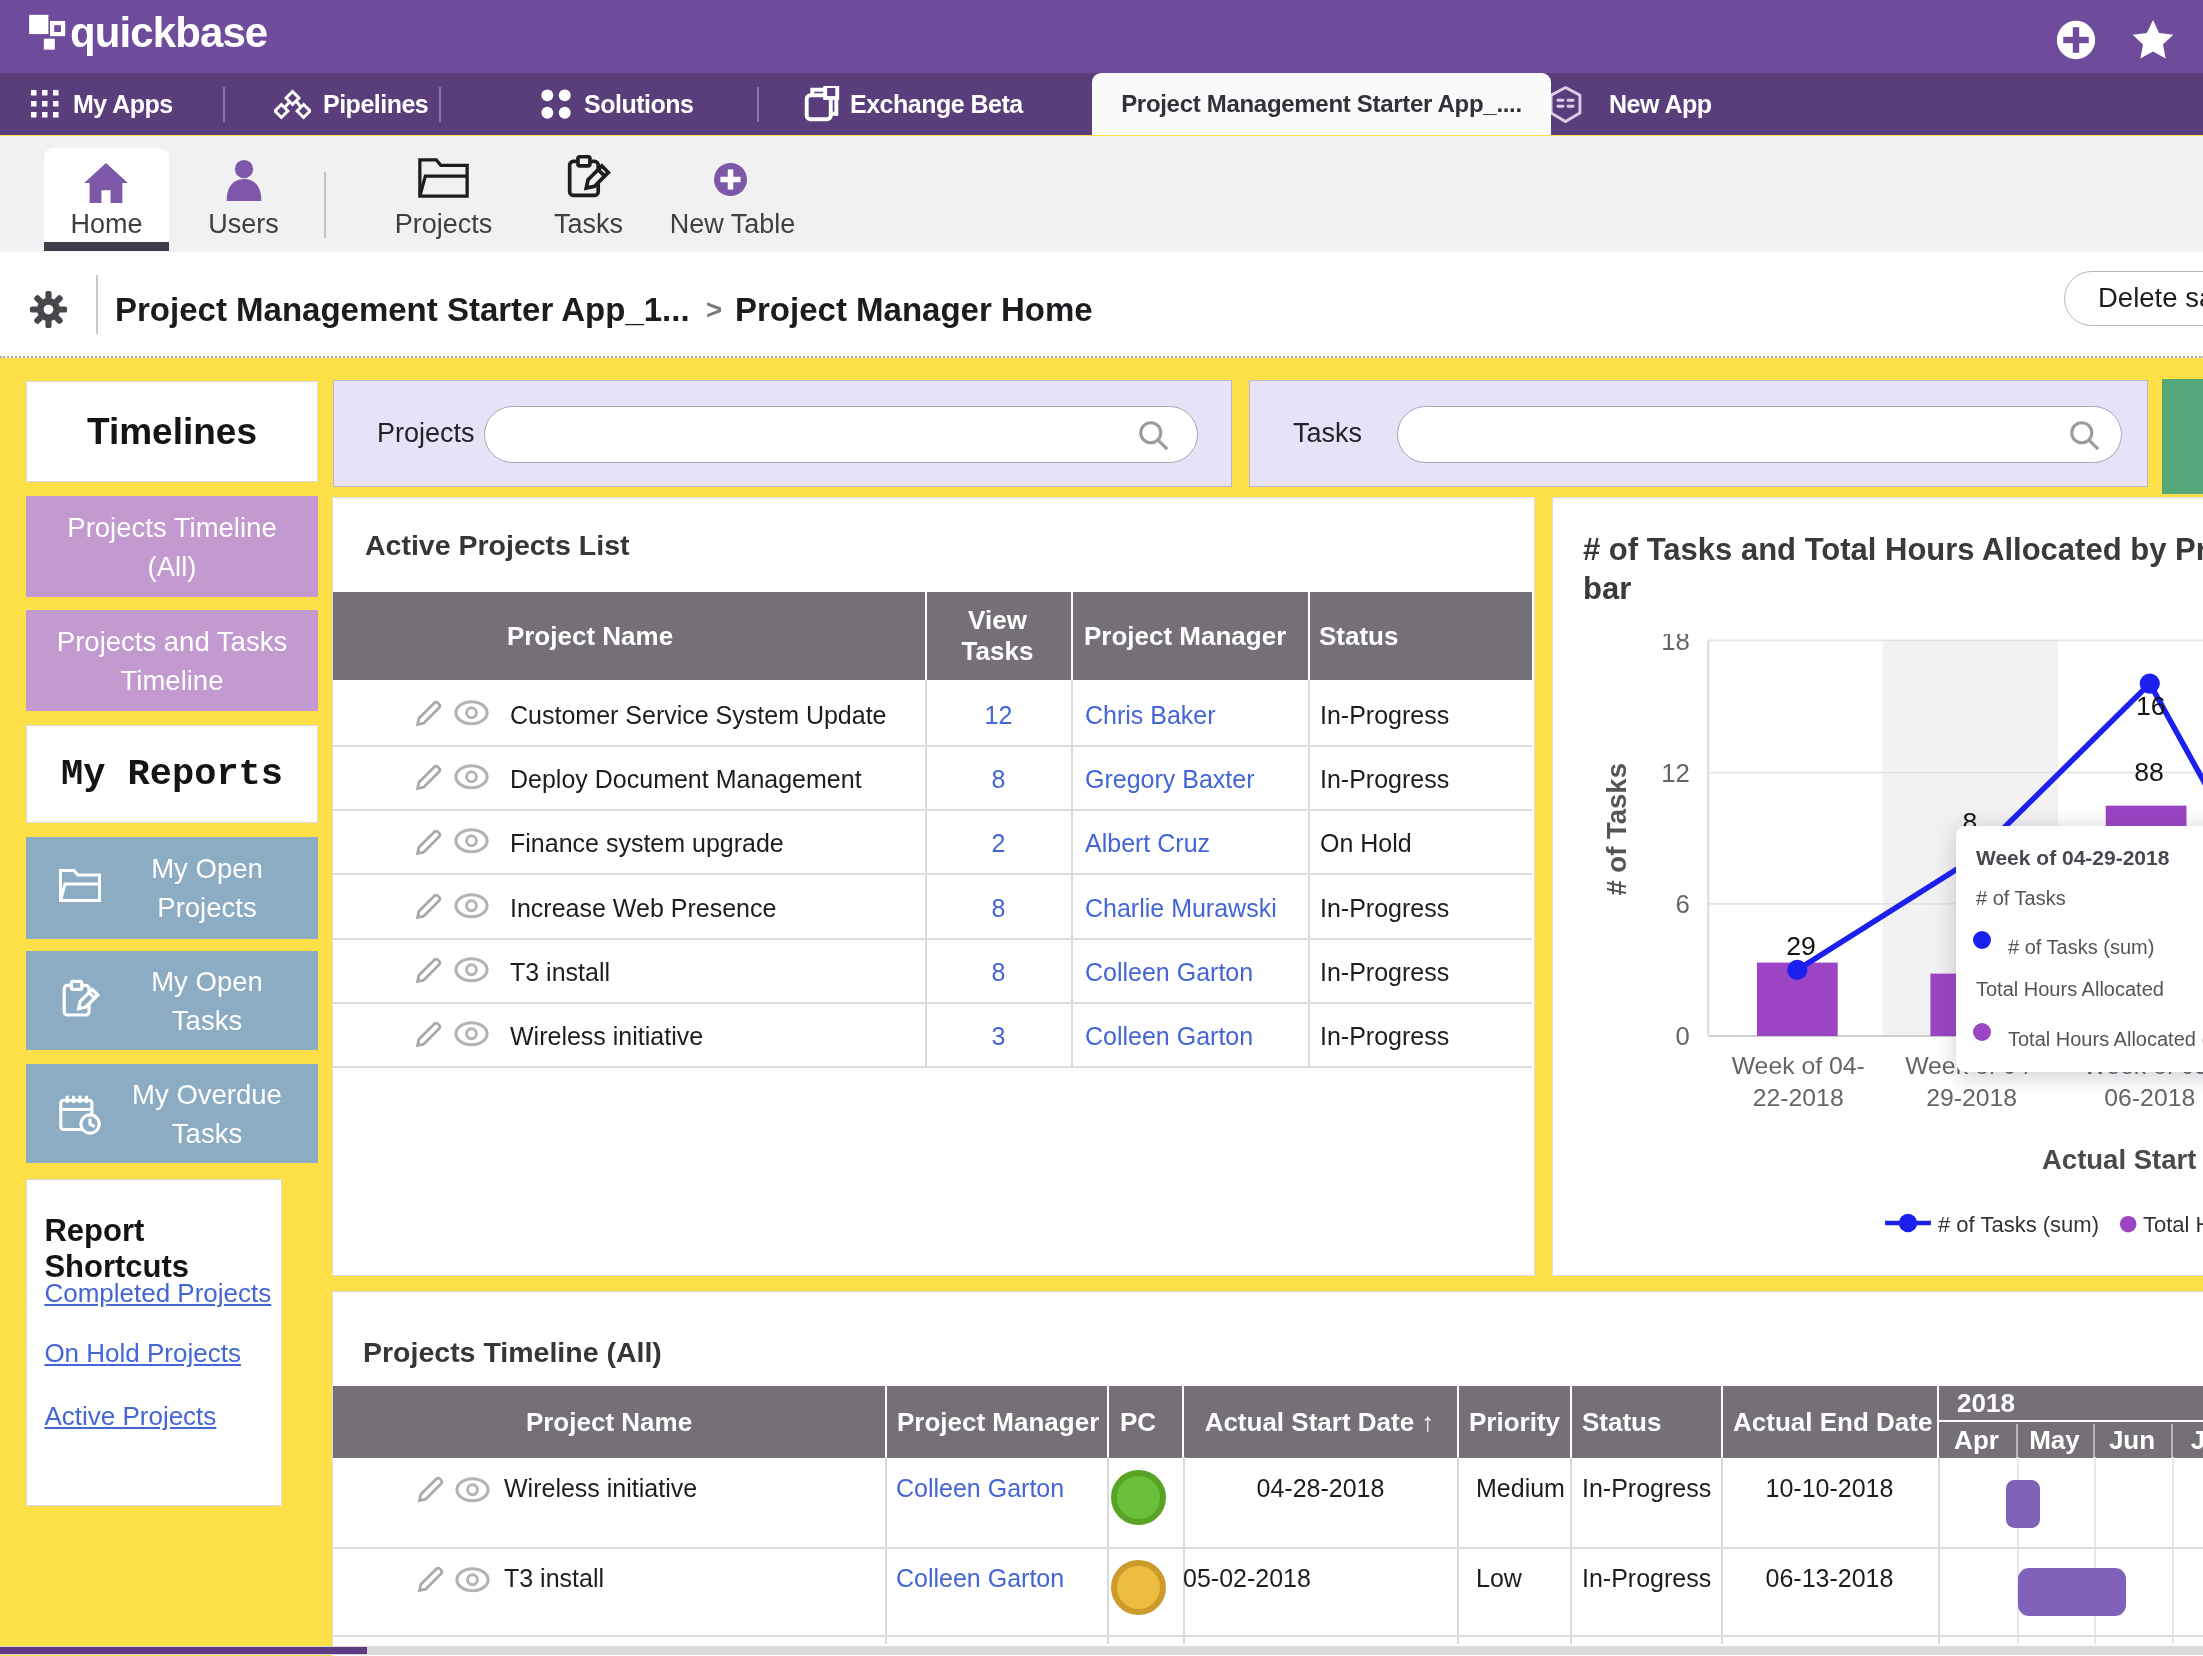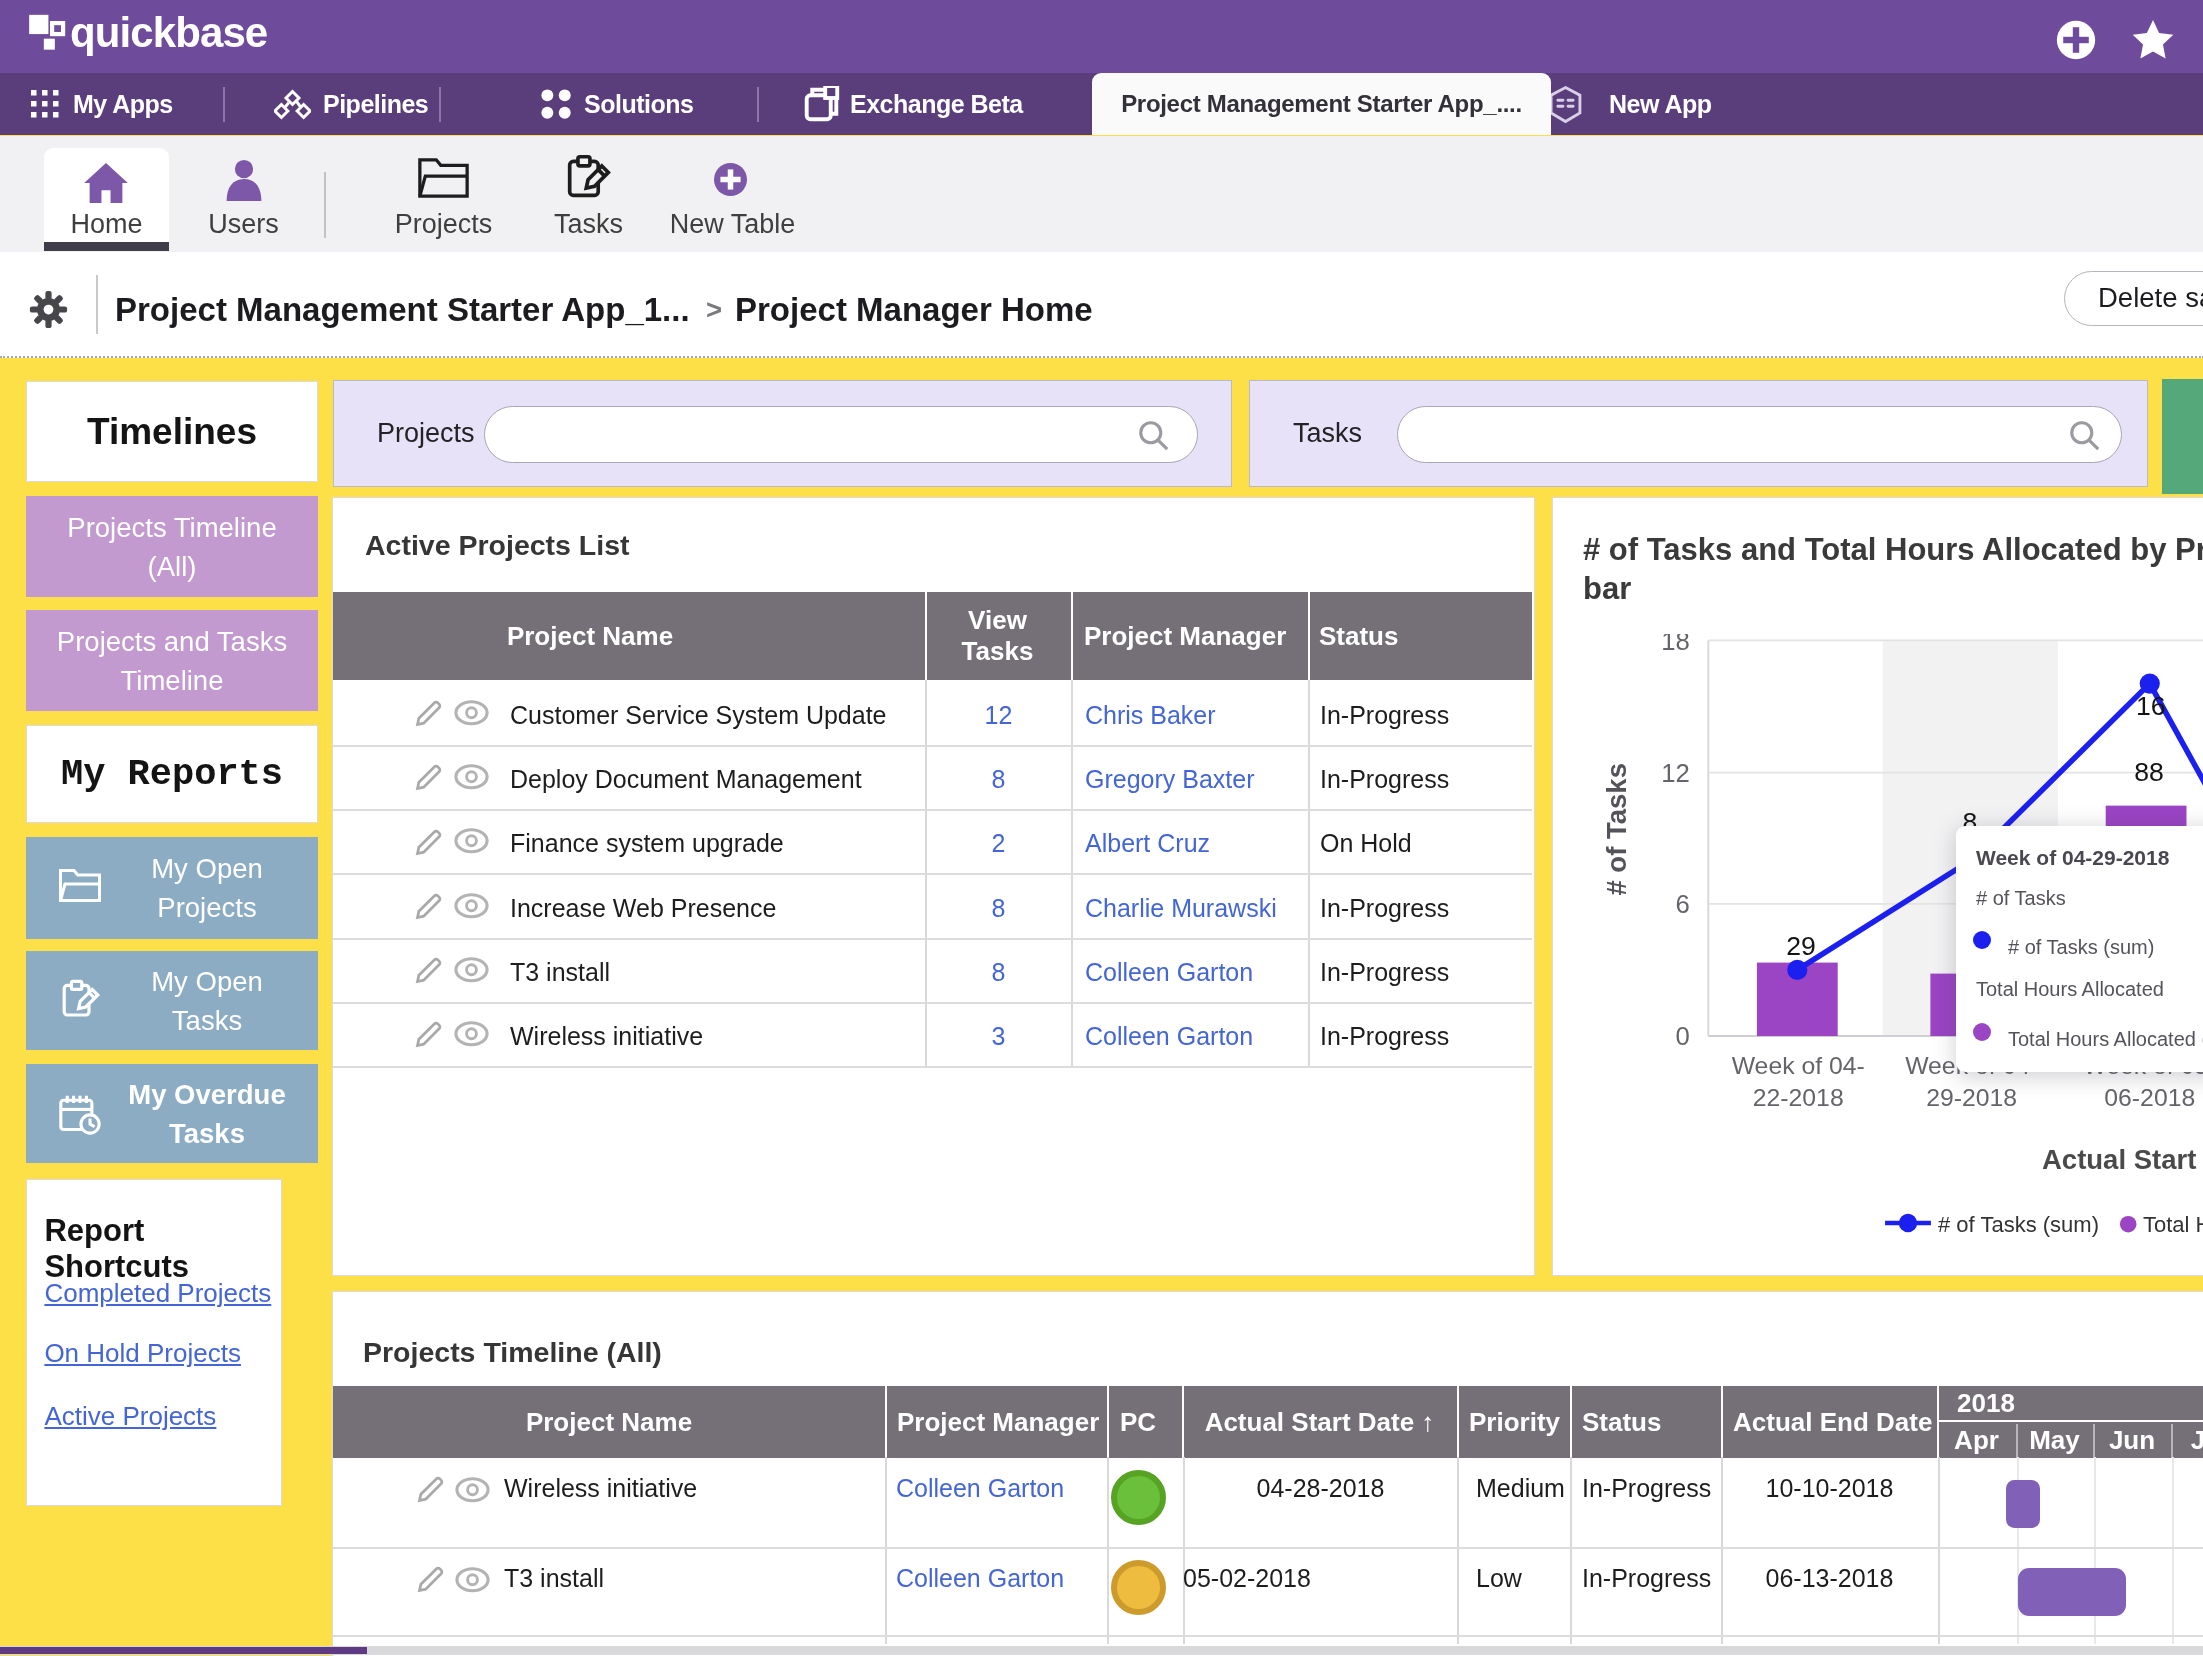--- a/index.html
+++ b/index.html
@@ -194,21 +194,21 @@
     </div>
   <svg class="abs" style="left:61px;top:979px" width="40" height="40" viewBox="0 0 50 50">
     <g fill="none" stroke="#fff" stroke-width="4">
       <rect x="4" y="8" width="31" height="37" rx="4"></rect>
       <rect x="13" y="3" width="13" height="10" rx="2" fill="#8cacc3"></rect>
       <path d="M39 13 L46 20 L31 35 L22 37 L24 28 Z" fill="#8cacc3"></path>
       <path d="M35 17 L42 24"></path>
     </g>
   </svg>
   <div class="sbtn bluebtn" style="top:1064px;height:99px;">
-      <span style="margin-left:70px;font-weight:bold;">My Overdue<br>Tasks</span>
+      <span style="margin-left:70px;">My Overdue<br>Tasks</span>
     </div>
   <svg class="abs" style="left:59px;top:1093px" width="42" height="42" viewBox="0 0 46 46">
     <g fill="none" stroke="#fff" stroke-width="3.4">
       <rect x="2" y="8" width="34" height="32" rx="3"></rect>
       <path d="M2 18 L36 18"></path>
       <path d="M9 3 L9 11 M16 3 L16 11 M23 3 L23 11 M30 3 L30 11"></path>
       <circle cx="34" cy="34" r="10" fill="#8cacc3"></circle>
       <path d="M34 28 L34 34 L39 37"></path>
     </g>
   </svg>

